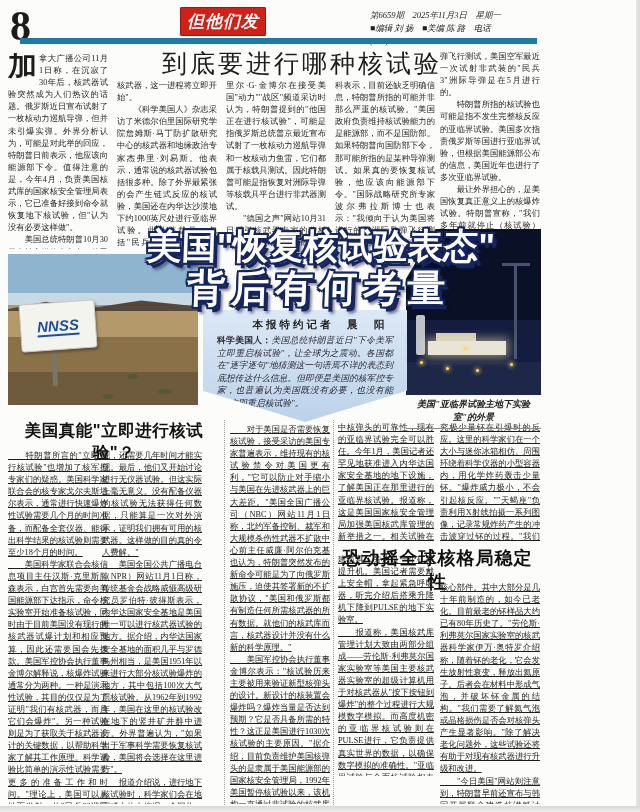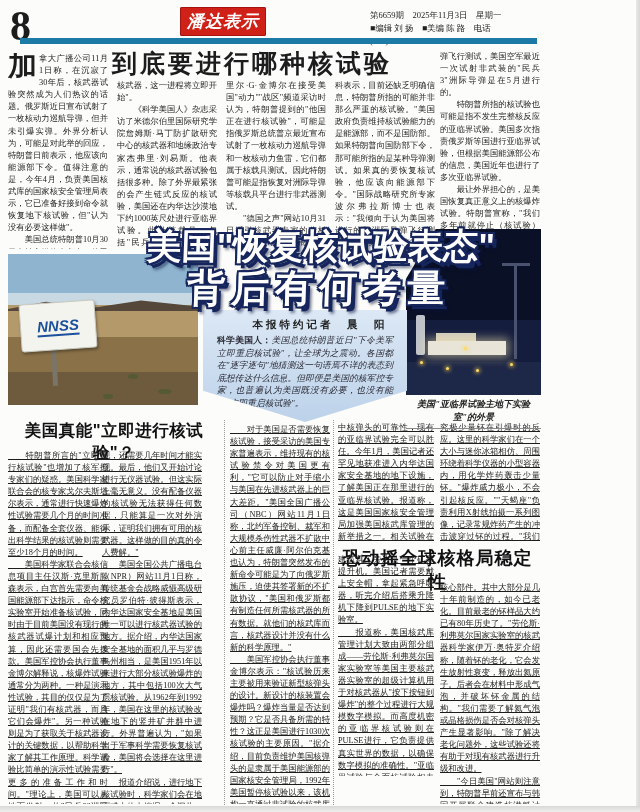--- a/index.html
+++ b/index.html
@@ -7,26 +7,26 @@
         font-family:"Liberation Serif","DejaVu Serif",serif;color:#1c1c1c;}
   .sans{font-family:"Liberation Sans","DejaVu Sans",sans-serif;}
 
   
   .pagenum{position:absolute;left:10px;top:6px;font-size:42px;font-weight:bold;line-height:40px;}
   .section-title{position:absolute;left:38px;top:14px;font-size:21px;font-weight:bold;letter-spacing:2px;}
   .masthead{position:absolute;left:180px;top:7px;width:86px;height:29px;background:#cf2118;
             color:#fff;display:flex;align-items:center;justify-content:center;
             font-size:17px;font-weight:bold;font-style:italic;letter-spacing:1px;border-radius:2px;
             box-shadow:0 0 0 1px #a51410 inset;}
-  .issue-info{position:absolute;left:370px;top:9px;width:170px;font-size:8.5px;line-height:13px;color:#222;}
+  .issue-info{position:absolute;left:370px;top:9px;width:170px;font-size:8.5px;line-height:13px;color:#222;font-style:italic;}
   .header-bar{position:absolute;left:20px;top:38px;width:517px;height:6px;background:#1b7ba6;}
 
   
-  .top-headline{position:absolute;left:112px;top:47px;width:330px;text-align:left;
-                font-size:25px;font-weight:bold;letter-spacing:3px;}
+  .top-headline{position:absolute;left:112px;top:47px;width:330px;text-align:right;
+                font-size:25px;font-weight:normal;letter-spacing:3px;}
   .col{position:absolute;width:100px;font-size:8.3px;line-height:12.1px;text-align:justify;
        white-space:pre-line;overflow:hidden;color:#1d1d1d;}
   .dropcap{float:left;font-size:29px;font-weight:bold;line-height:25px;margin:0 2px 0 0;white-space:normal;}
   .tc1{left:8px;top:53px;height:196px;}
   .tc2{left:117px;top:80px;height:169px;}
   .tc3{left:226px;top:80px;height:169px;}
   .tc4{left:335px;top:80px;height:169px;}
   .tc5{left:440px;top:51px;height:198px;}
 
   
@@ -96,21 +96,21 @@
 
   .edge-right{position:absolute;left:636px;top:0;width:4px;height:812px;background:linear-gradient(90deg,#e8e8e6,#d9d9d7);}
   .edge-bottom{position:absolute;left:0;top:806px;width:640px;height:6px;background:linear-gradient(#d8d8d6,#efefed);}
 </style>
 </head>
 <body>
 
 <div class="page">
 
   <div class="pagenum">8</div>
-  <div class="masthead">潘达表示</div>
+  <div class="masthead">但他们发</div>
   <div class="issue-info">
     <div>第6659期　2025年11月3日　星期一</div>
     <div>■编辑 刘 扬　■美编 陈 路　电话(010)65367503</div>
   </div>
   <div class="header-bar"></div>
 
   <div class="top-headline">到底要进行哪种核试验</div>
   <div class="col tc1"><span class="dropcap">加</span><span>拿大广播公司11月1日称，在沉寂了30年后，核武器试验突然成为人们热议的话题。俄罗斯近日宣布试射了一枚核动力巡航导弹，但并未引爆实弹。外界分析认为，可能是对此举的回应，特朗普日前表示，他应该向能源部下令。值得注意的是，今年4月，负责美国核武库的国家核安全管理局表示，它已准备好接到命令就恢复地下核试验，但"认为没有必要这样做"。
 　　美国总统特朗普10月30日在社交媒体上宣布，他已下令美军立即重启核试验。特朗普宣称自己是"别无选择"才这么做的，"由于他国正在进行核试验，我已指示五角大楼在对等基础上试验我们的</span></div>
   <div class="col tc2">核武器，这一进程将立即开始"。

